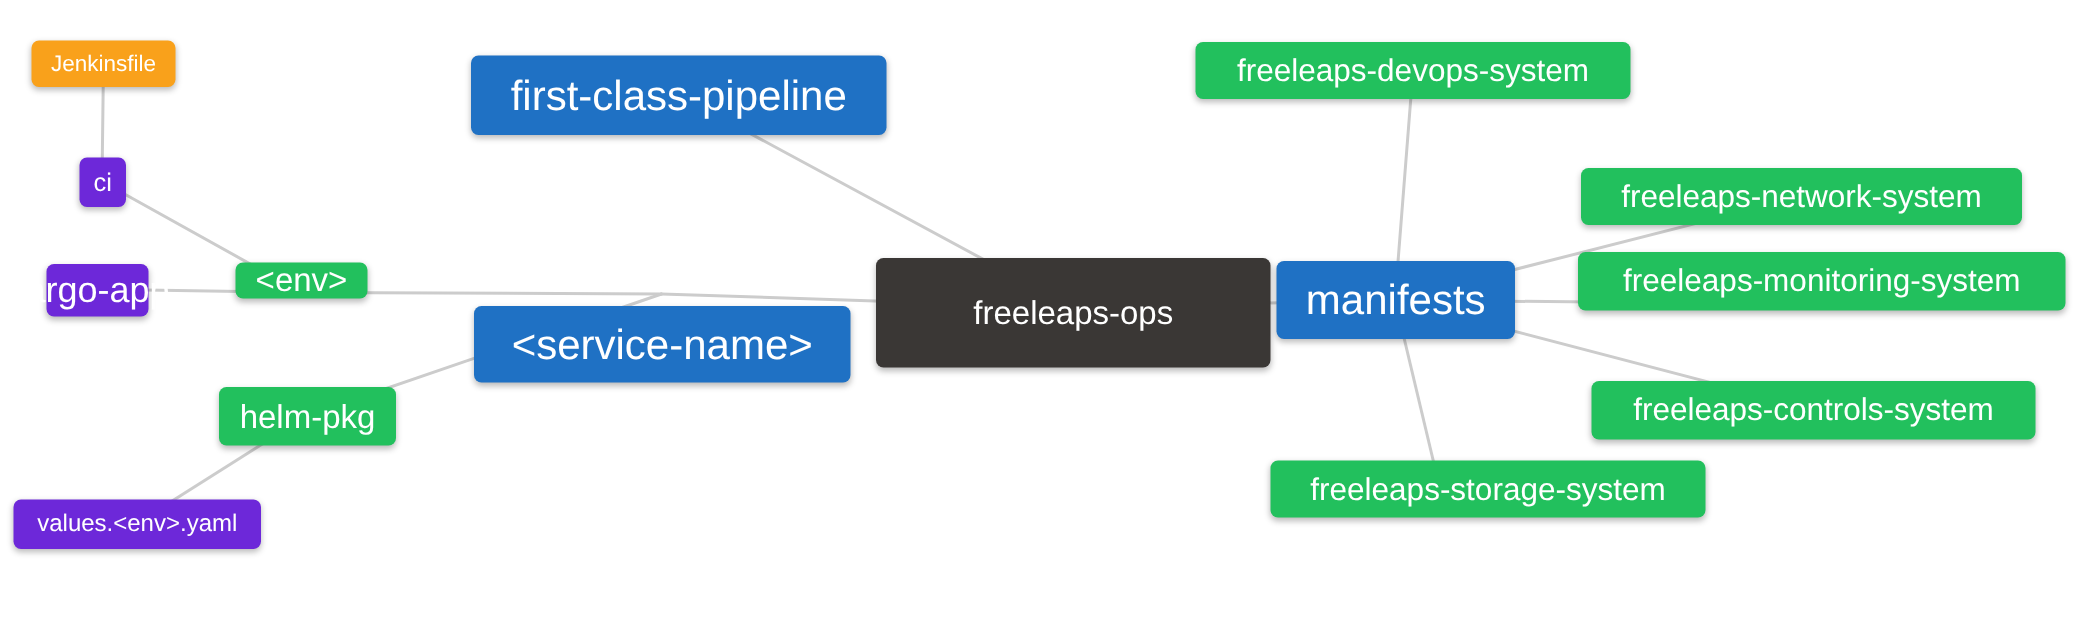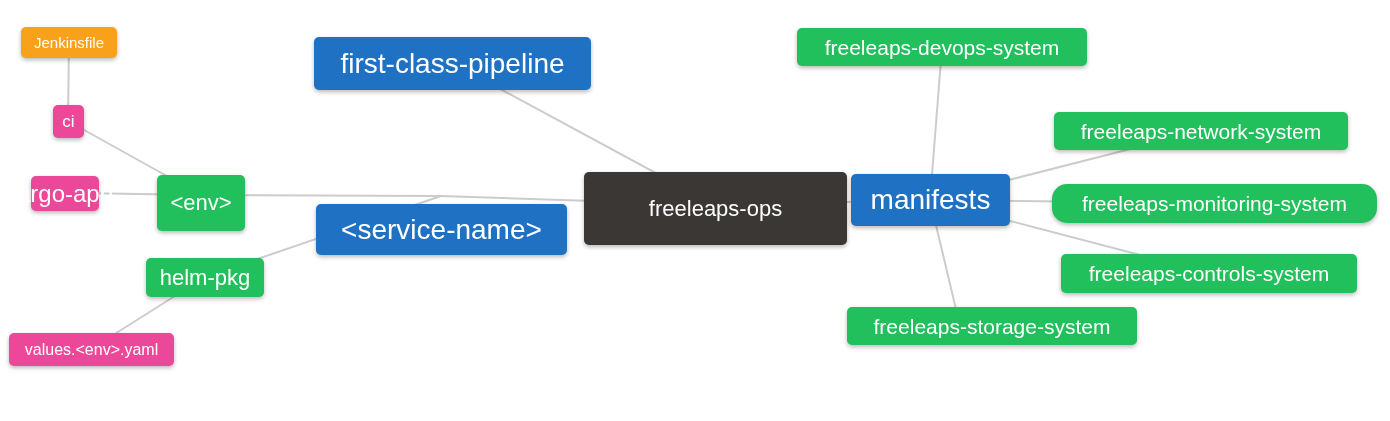--- a/index.html
+++ b/index.html
@@ -27,21 +27,21 @@
     color: #ffffff;
     border-radius: 5px;
     white-space: nowrap;
     box-shadow: 0 2px 4px rgba(0,0,0,0.28);
     cursor: pointer;
     line-height: 1;
     letter-spacing: 0;
   }
   .c-blue   { background: #1f71c4; }
   .c-green  { background: #22c05d; text-align: center; }
-  .c-red    { background: #ec4899; }
+  .c-red    { background: #6d28d9; }
   .c-orange { background: #f9a11b; }
   .c-dark   { background: #3a3735; }
 </style>
 </head>
 <body>
 
 <div class="canvas">
 
   <svg class="edge-layer" viewBox="0 0 1390 421" xmlns="http://www.w3.org/2000/svg">
     <g stroke="#cccccc" stroke-width="2" fill="none" stroke-linecap="round">
@@ -61,37 +61,37 @@
       <line x1="930" y1="200" x2="960" y2="326"></line>
     </g>
   </svg>
 
   <div class="node c-orange" style="left:21px; top:27px; width:96px; height:31px; font-size:15px;">Jenkinsfile</div>
 
   <div class="node c-red" style="left:53px; top:105px; width:31px; height:33px; font-size:17px;">ci</div>
 
   <div class="node c-red" style="left:31px; top:176px; width:68px; height:35px; font-size:24px;">argo-app</div>
 
-  <div class="node c-green" style="left:157px; top:175px; width:88px; height:56px; font-size:22px;">&lt;env&gt;</div>
+  <div class="node c-green" style="left:157px; top:175px; width:88px; height:24px; font-size:22px;">&lt;env&gt;</div>
 
   <div class="node c-green" style="left:146px; top:258px; width:118px; height:39px; font-size:22px;">helm-pkg</div>
 
   <div class="node c-red" style="left:9px; top:333px; width:165px; height:33px; font-size:16px;">values.&lt;env&gt;.yaml</div>
 
   <div class="node c-blue" style="left:314px; top:37px; width:277px; height:53px; font-size:28px;">first-class-pipeline</div>
 
   <div class="node c-blue" style="left:316px; top:171px; width:251px; height:51px; font-size:28px;margin-top:33px;">&lt;service-name&gt;</div>
 
   <div class="node c-dark" style="left:584px; top:172px; width:263px; height:73px; font-size:22px;">freeleaps-ops</div>
 
   <div class="node c-blue" style="left:851px; top:174px; width:159px; height:52px; font-size:28px;">manifests</div>
 
   <div class="node c-green" style="left:797px; top:28px; width:290px; height:38px; font-size:21px;">freeleaps-devops-system</div>
 
   <div class="node c-green" style="left:1054px; top:112px; width:294px; height:38px; font-size:21px;">freeleaps-network-system</div>
 
-  <div class="node c-green" style="left:1052px; top:184px; width:325px; height:39px; font-size:21px;border-radius:15px;">freeleaps-monitoring-system</div>
+  <div class="node c-green" style="left:1052px; top:168px; width:325px; height:39px; font-size:21px;">freeleaps-monitoring-system</div>
 
   <div class="node c-green" style="left:1061px; top:254px; width:296px; height:39px; font-size:21px;">freeleaps-controls-system</div>
 
   <div class="node c-green" style="left:815px; top:307px; width:290px; height:38px; font-size:21px;margin-left:32px;">freeleaps-storage-system</div>
 
 </div>
 
 </body></html>

